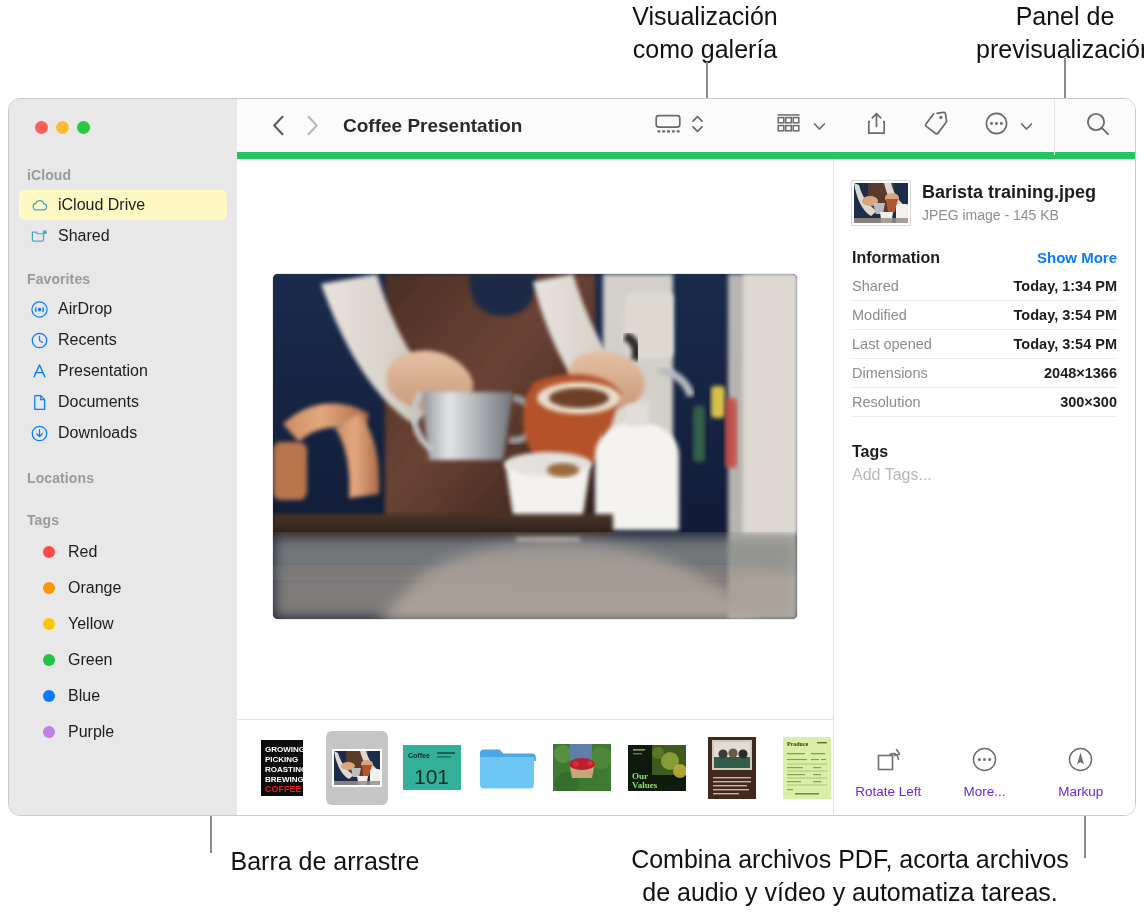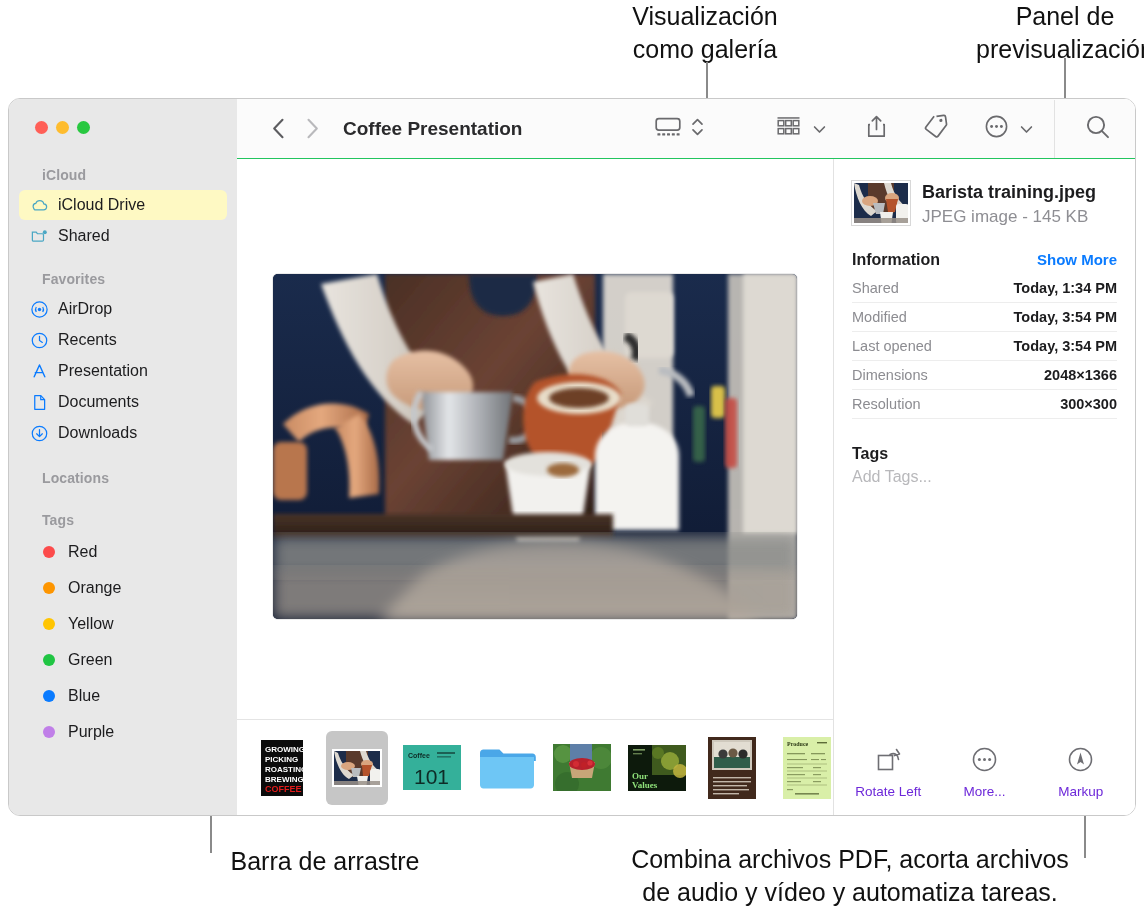--- a/index.html
+++ b/index.html
@@ -46,40 +46,40 @@
   }
   .traffic { position: absolute; top: 22px; left: 26px; display: flex; gap: 8px; }
   .dot { width: 13px; height: 13px; border-radius: 50%; }
   .dot.red { background: #ff5f57; }
   .dot.yellow { background: #febc2e; }
   .dot.green { background: #28c840; }
 
   .sb-scroll { padding-top: 52px; }
   .sb-header {
     font-size: 14px; color: #9a9a9e; font-weight: 600;
-    padding: 8px 0 6px 33px; letter-spacing: 0.1px;
+    padding: 8px 0 6px 18px; letter-spacing: 0.1px;
   }
   .sb-item {
     display: flex; align-items: center; gap: 9px;
     height: 30px; margin: 1px 10px; padding-left: 10px;
     border-radius: 6px;
     font-size: 16px; color: #1c1c1e;
   }
   .sb-item.selected { background: #fef9c3; }
   .sb-ico { width: 20px; height: 20px; display: flex; align-items: center; justify-content: center; flex: 0 0 20px; }
   .tag-dot { width: 12px; height: 12px; border-radius: 50%; margin-left: 4px; flex: 0 0 12px; }
   .tag-row { display: flex; align-items: center; gap: 13px; height: 36px; padding-left: 30px; font-size: 16px; color: #1c1c1e; }
 
   
   .main { flex: 1 1 auto; display: flex; flex-direction: column; min-width: 0; background: #ffffff; }
 
   .toolbar {
     height: 60px; flex: 0 0 60px;
     background: #fbfbfb;
-    border-bottom: 1px solid #22c55e;
+    border-bottom: 7px solid #22c55e;
     display: flex; align-items: center;
     padding: 0 0 0 24px;
     position: relative;
   }
   .nav-btn { width: 34px; height: 30px; display: flex; align-items: center; justify-content: center; }
   .tb-title { font-size: 19px; font-weight: 700; color: #2a2a2c; margin-left: 14px; white-space: nowrap; }
   .tb-right { margin-left: auto; display: flex; align-items: center; height: 100%; }
   .tb-btn { display: flex; align-items: center; justify-content: center; gap: 3px; padding: 0 9px; height: 40px; }
   .tb-sep { width: 1px; height: 58px; background: #e2e2e2; margin: 0 6px 0 12px; }
   .tb-search { width: 74px; display: flex; align-items: center; justify-content: center; height: 100%; }
@@ -116,21 +116,21 @@
     padding: 0;
   }
   .pv-top { padding: 22px 18px 0 18px; }
   .pv-file { display: flex; gap: 12px; align-items: flex-start; }
   .pv-thumb {
     width: 58px; height: 44px; flex: 0 0 58px;
     border: 2px solid #ffffff; box-shadow: 0 0 0 1px #d8d8d8;
     overflow: hidden; position: relative; background: #17243f;
   }
   .pv-name { font-size: 18px; font-weight: 700; color: #1c1c1e; line-height: 1.25; }
-  .pv-kind { font-size: 17px; color: #8e8e93; margin-top: 3px; }
+  .pv-kind { font-size: 14px; color: #8e8e93; margin-top: 3px; }
 
   .pv-sec-head { display: flex; align-items: baseline; justify-content: space-between; margin: 24px 0 5px 0; }
   .pv-sec-title { font-size: 16px; font-weight: 700; color: #1c1c1e; }
   .pv-showmore { font-size: 15px; color: #0a7bff; font-weight: 600; }
 
   .pv-row { display: flex; justify-content: space-between; align-items: center; height: 29px; border-bottom: 1px solid #ededed; font-size: 14.5px; }
   .pv-row:last-of-type { border-bottom: none; }
   .pv-key { color: #8c8c91; }
   .pv-val { color: #1c1c1e; font-weight: 700; }
 

